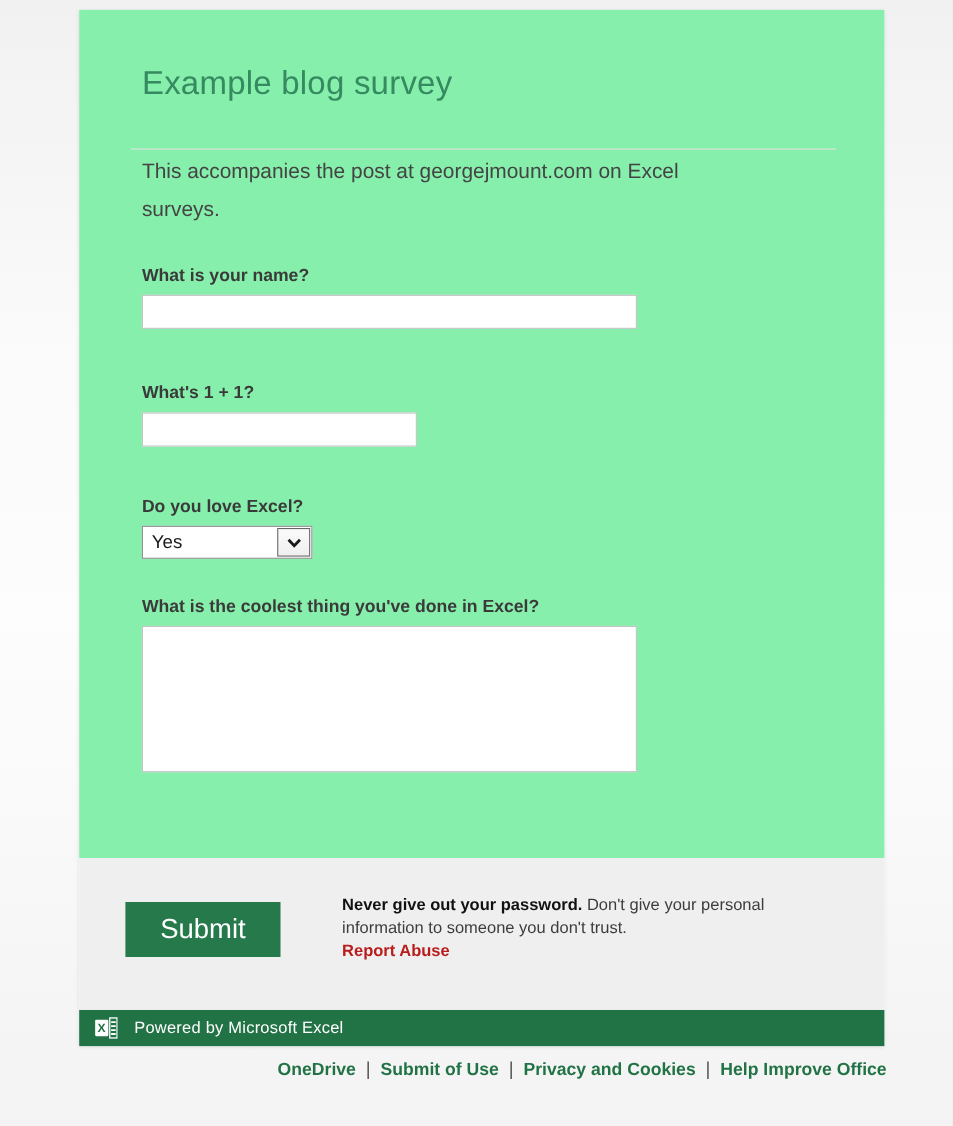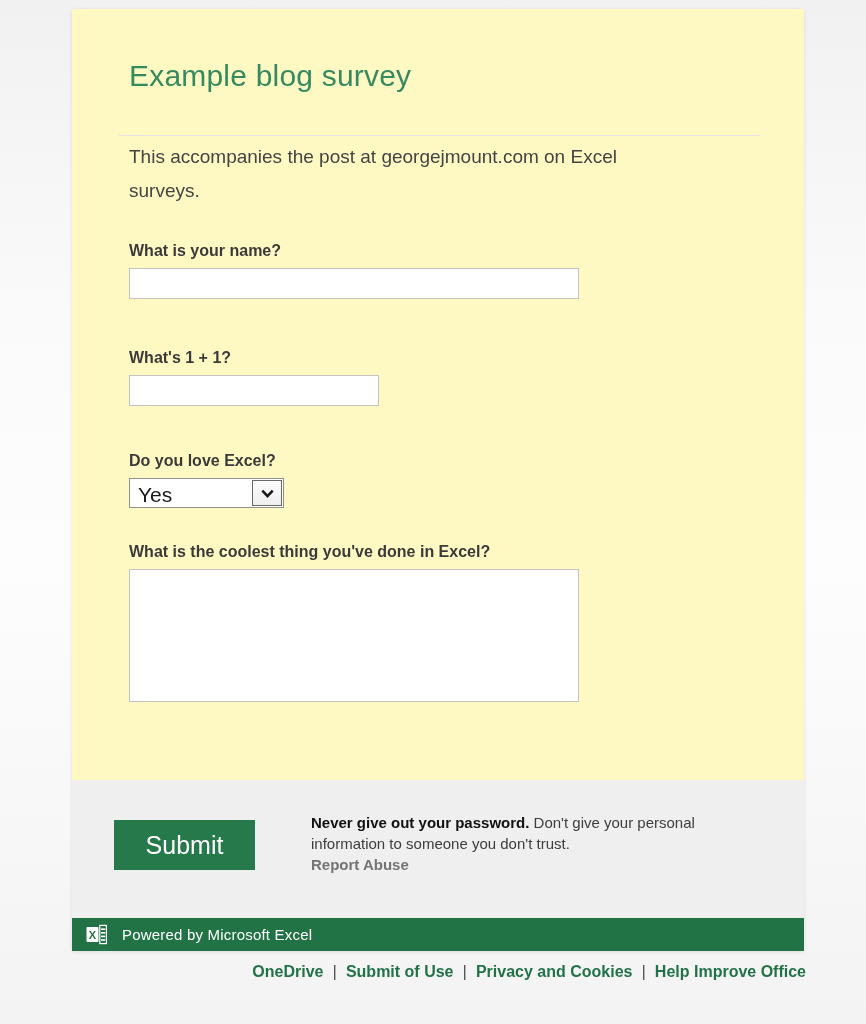--- a/index.html
+++ b/index.html
@@ -7,21 +7,21 @@
   body {
     font-family:"Liberation Sans","DejaVu Sans",sans-serif;
     background:linear-gradient(180deg,#f1f1f1 0%, #fafafa 30%, #fdfdfd 55%, #f3f3f3 100%);
     position:relative;
   }
   .card {
     position:absolute; left:72px; top:9px; width:732px;
     box-shadow:0 1px 4px rgba(0,0,0,0.10);
     background:#fff;
   }
-  .white-section { position:relative; height:771px; background:#fef9c3; }
+  .white-section { position:relative; height:771px; background:#86efac; }
   .page-title {
     position:absolute; left:57px; top:50px;
     font-size:30px; font-weight:300; color:#358a60; letter-spacing:0.2px;
   }
   .divider {
     position:absolute; left:47px; top:126px; width:641px; height:1px;
     background:#e2e2e2;
   }
   .description {
     position:absolute; left:57px; top:131px; width:545px;
@@ -43,38 +43,38 @@
   .q-textarea {
     display:block; border:1px solid #c3c3c3; background:#fff;
     width:450px; height:133px; resize:none; font-size:17px; color:#222;
     padding:6px 8px; font-family:"Liberation Sans","DejaVu Sans",sans-serif;
   }
   .dropdown {
     position:relative; width:155px; height:30px;
     border:1px solid #8f8f8f; background:#fff; cursor:default;
   }
   .dropdown-value {
-    position:absolute; left:8px; top:4px; font-size:21px; color:#1a1a1a;
+    position:absolute; left:8px; top:4px; font-size:17px; color:#1a1a1a;
   }
   .dropdown-button {
     position:absolute; right:1px; top:1px; width:30px; height:26px;
     border:1px solid #686868; background:linear-gradient(#fbfbfb,#efefef);
     display:flex; align-items:center; justify-content:center;
   }
   .gray-section { position:relative; height:138px; background:#efefef; }
   .submit-button {
     position:absolute; left:42px; top:40px; width:141px; height:50px;
     background:#26794b; border:none; color:#fff; font-size:25px;
     font-family:"Liberation Sans","DejaVu Sans",sans-serif; cursor:pointer;
   }
   .notice { position:absolute; left:225px; top:32px; width:430px;
     font-size:15px; line-height:21px; color:#3d3d3d;margin-left:14px; }
   .notice-bold { font-weight:bold; color:#111; }
   .report-abuse {
-    display:inline-block; color:#737373; font-weight:bold; text-decoration:none;
+    display:inline-block; color:#b91c1c; font-weight:bold; text-decoration:none;
   }
   .green-bar {
     height:33px; background:#217346; display:flex; align-items:center;
     padding-left:14px; color:#fff;
   }
   .excel-icon { width:21px; height:21px; flex:0 0 auto; }
   .powered-by { margin-left:15px; font-size:15px; color:#fff; letter-spacing:0.2px; }
   .links-row {
     position:absolute; top:962px; right:60px; white-space:nowrap;
     font-size:16px; font-weight:bold;

